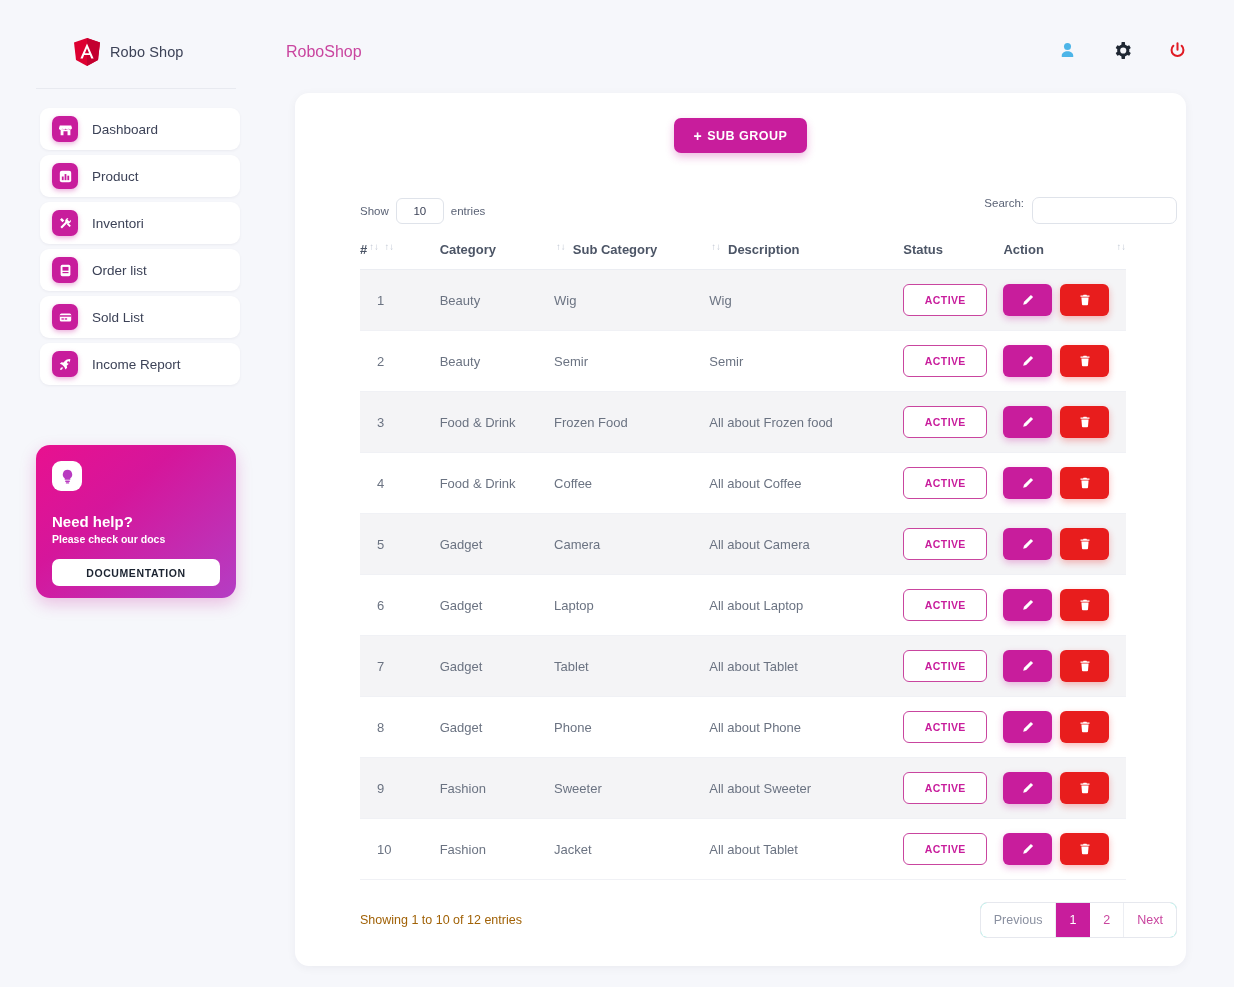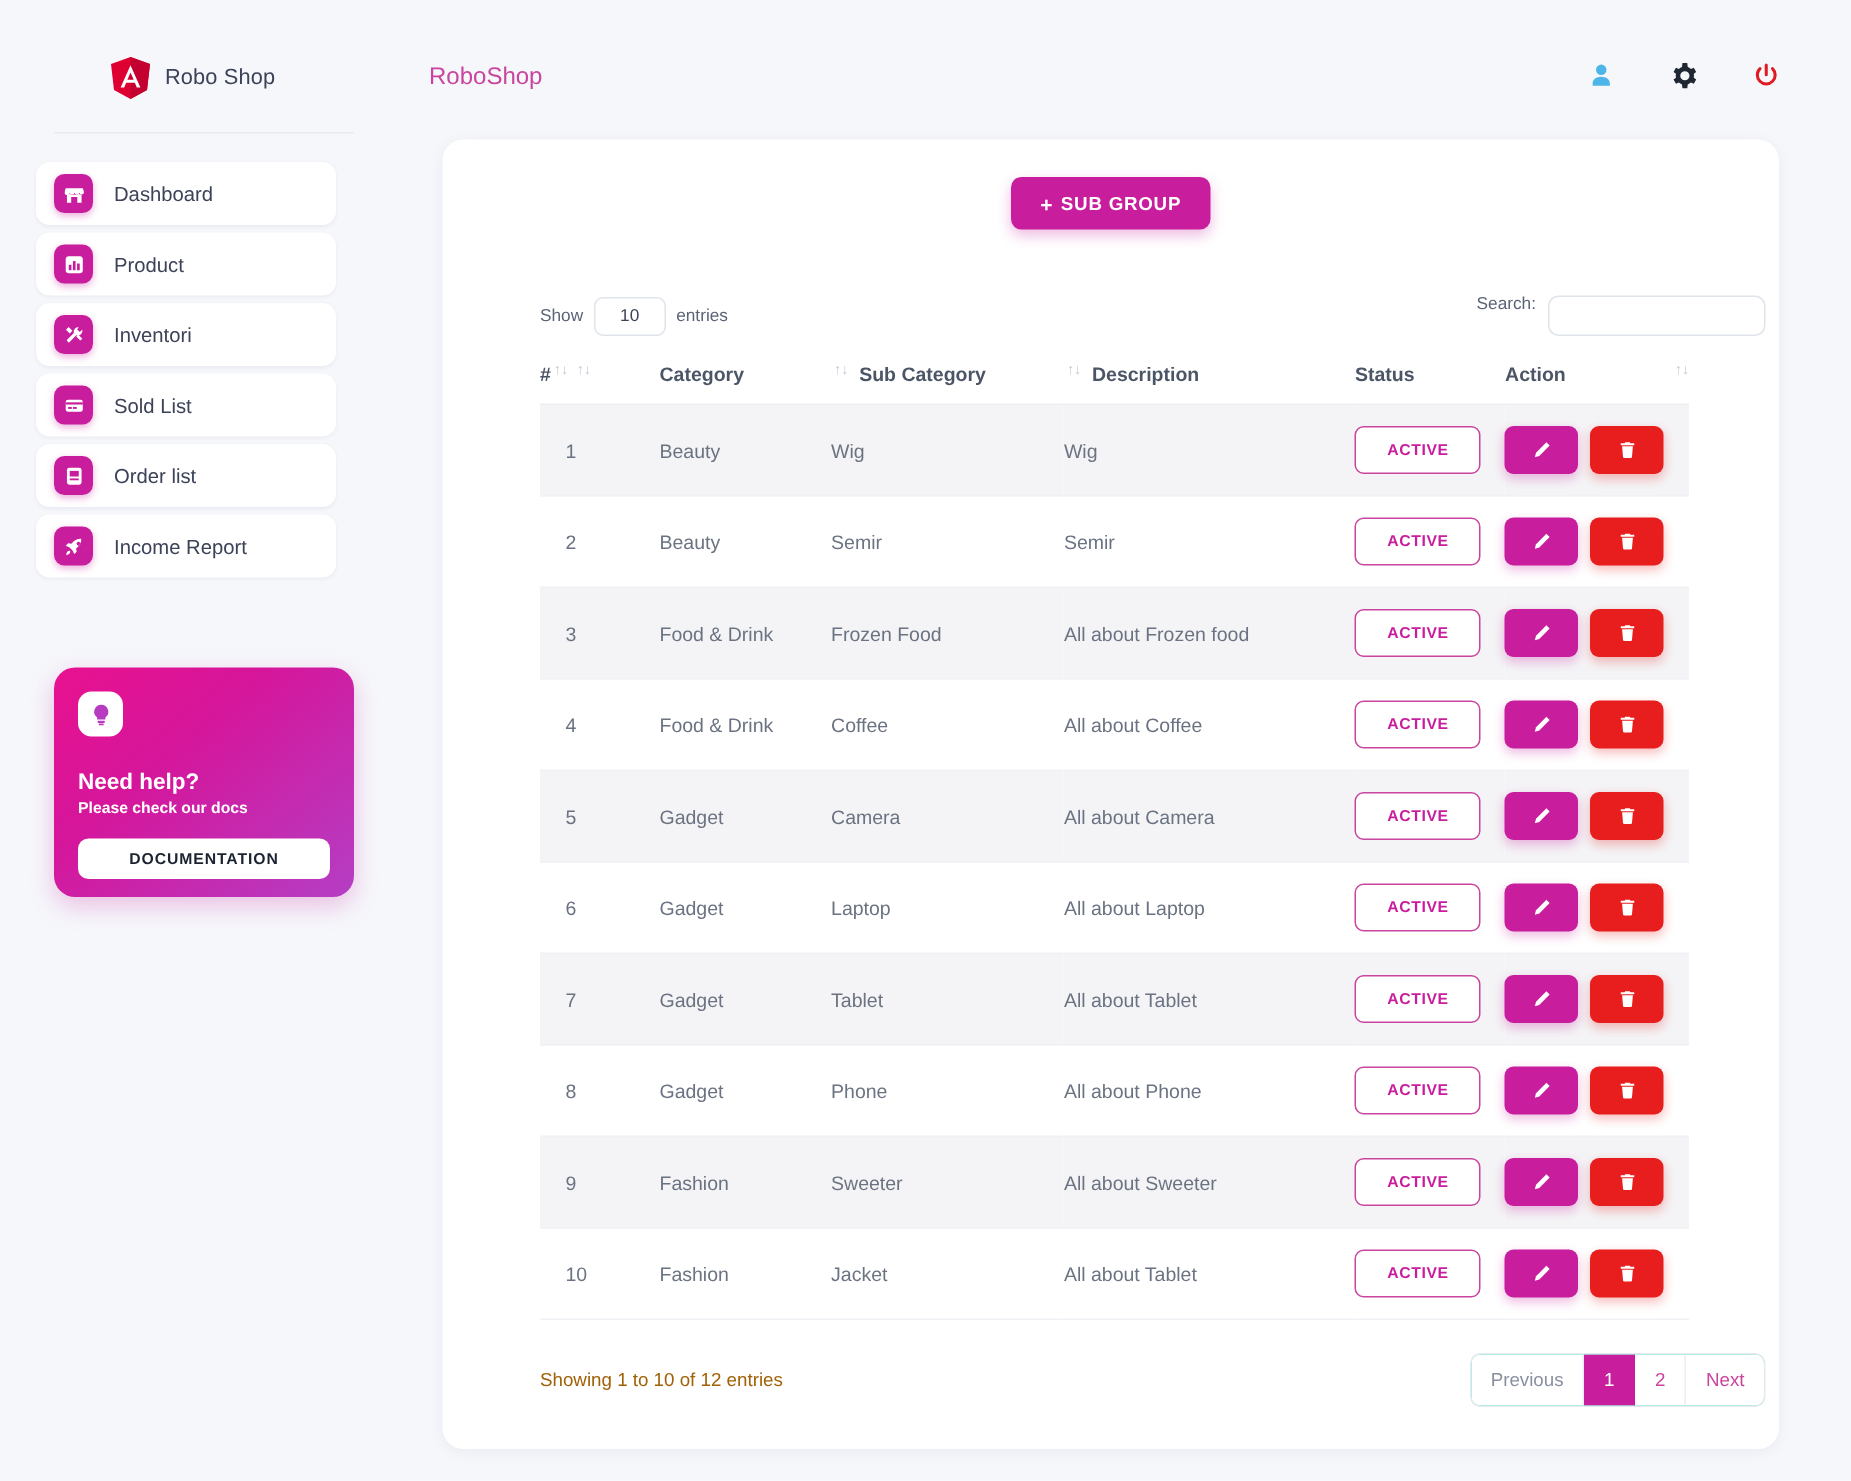--- a/index.html
+++ b/index.html
@@ -22,21 +22,21 @@
     padding: 38px 0 0 52px;
     margin-left: 22px;
   }
   .ng-logo { width: 26px; height: 28px; position: relative; display:block; }
   .brand-name { font-size: 14.5px; color: #3c4257; letter-spacing: .1px; }
   .brand-divider {
     position: absolute; left: 36px; top: 88px; width: 200px; height: 1px;
     background: #e8eaf0;
   }
 
-  .nav { position: absolute; left: 24px; top: 108px; width: 200px; }
+  .nav { position: absolute; left: 40px; top: 108px; width: 200px; }
   .nav-item {
     display: flex; align-items: center; gap: 14px;
     height: 42px; margin-bottom: 5px;
     background: #ffffff;
     border-radius: 9px;
     padding-left: 12px;
     box-shadow: 0 1px 3px rgba(20,20,60,.055);
   }
   .nav-ico {
     width: 26px; height: 26px; border-radius: 7px;
@@ -228,37 +228,37 @@
           <svg viewBox="0 0 16 16">
               <path d="M11.6 1.2a4 4 0 0 0-3.9 5l-6 6 1.9 1.9 6-6a4 4 0 0 0 5-4.8L12.6 5.4 10.4 3.2ZM3.4 1.2 1.2 3.4l3.1 3.1 2.2-2.2Z"></path>
               <path d="M9.6 9 13 12.4l1.6-1.6L11.2 7.4Z"></path>
             </svg>
         </span>
         <span class="nav-label">Inventori</span>
       </div>
       <div class="nav-item">
         <span class="nav-ico">
           <svg viewBox="0 0 16 16">
+              <rect x="2" y="1" width="12" height="14" rx="2" fill="#fff"></rect>
+              <rect x="4.3" y="3.6" width="7.4" height="4.6" fill="#c81d9c"></rect>
+              <rect x="4.3" y="9.8" width="7.4" height="1.5" fill="#c81d9c"></rect>
+            </svg>
+        </span>
+        <span class="nav-label">Order list</span>
+      </div>
+      <div class="nav-item">
+        <span class="nav-ico">
+          <svg viewBox="0 0 16 16">
               <rect x="1" y="3" width="14" height="10" rx="2" fill="#fff"></rect>
               <rect x="1" y="5.2" width="14" height="1.8" fill="#c81d9c"></rect>
               <rect x="3" y="9" width="3" height="1.6" fill="#c81d9c"></rect>
               <rect x="7" y="9" width="3" height="1.6" fill="#c81d9c"></rect>
             </svg>
         </span>
         <span class="nav-label">Sold List</span>
-      </div>
-      <div class="nav-item">
-        <span class="nav-ico">
-          <svg viewBox="0 0 16 16">
-              <rect x="2" y="1" width="12" height="14" rx="2" fill="#fff"></rect>
-              <rect x="4.3" y="3.6" width="7.4" height="4.6" fill="#c81d9c"></rect>
-              <rect x="4.3" y="9.8" width="7.4" height="1.5" fill="#c81d9c"></rect>
-            </svg>
-        </span>
-        <span class="nav-label">Order list</span>
       </div>
       <div class="nav-item">
         <span class="nav-ico">
           <svg viewBox="0 0 16 16">
               <path d="M14.6 1.4C11 1 7.8 2.4 5.6 5.6L3 5.1 1 7.1l2.9 1.3 2.7 2.7L8 14l2-2-.5-2.6c3.2-2.2 4.6-5.4 4.2-8ZM10.4 6.6a1.5 1.5 0 1 1 2.2-2.2 1.5 1.5 0 0 1-2.2 2.2Z"></path>
               <path d="M2.2 12a3 3 0 0 1 2.3-.7l.2.2a3 3 0 0 1-.7 2.3c-.6.6-2.5 1.1-2.5 1.1s.1-2.3.7-2.9Z"></path>
             </svg>
         </span>
         <span class="nav-label">Income Report</span>
       </div>

